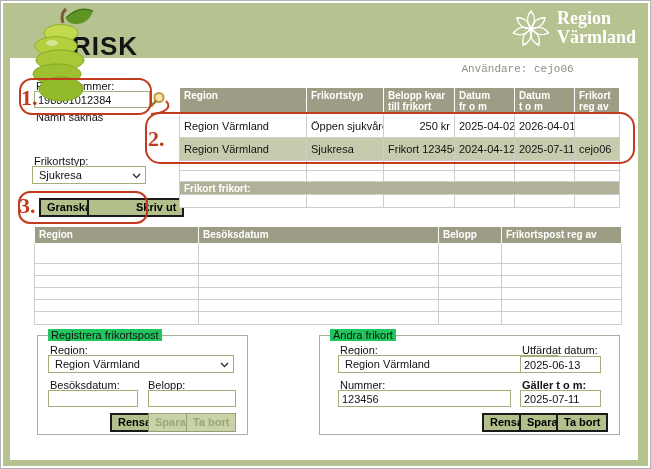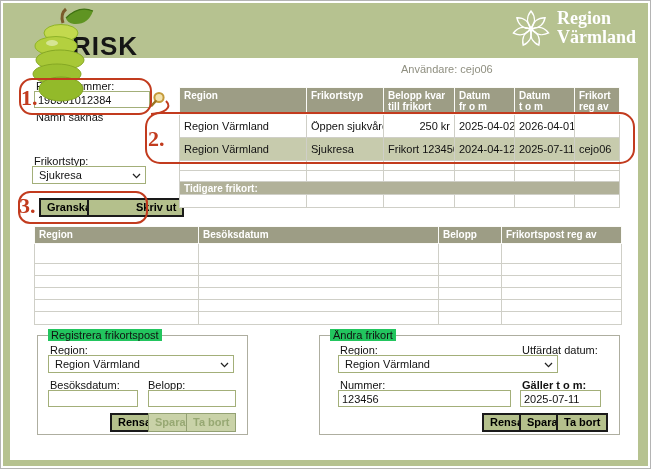--- a/index.html
+++ b/index.html
@@ -10,21 +10,21 @@
   }
   .abs{position:absolute;}
   #green-bg{position:absolute;left:2px;top:2px;right:2px;bottom:2px;background:#b6c290;}
   #card{position:absolute;left:9px;top:57px;width:628px;height:402px;background:#ffffff;}
 
   
   #frisk-text{position:absolute;left:54px;top:30px;font-size:26px;font-weight:bold;
     letter-spacing:1px;color:#151515;z-index:5;}
   #rv-text{position:absolute;left:556px;top:8px;color:#fff;font-family:"Liberation Serif",serif;
     font-weight:bold;font-size:18px;line-height:19px;z-index:5;}
-  #user-line{position:absolute;left:400px;top:62px;width:233px;text-align:left;color:#8f8f80;}
+  #user-line{position:absolute;left:400px;top:62px;width:233px;text-align:center;color:#8f8f80;font-family:Liberation Mono, monospace;}
 
   label,.lbl{font-size:11px;color:#111;}
   .tinput{
     position:absolute;height:15px;border:1px solid #a3af79;background:#fff;
     font-family:"Liberation Sans",sans-serif;font-size:11px;padding:0 3px;box-sizing:content-box;color:#111;
   }
   .fselect{
     position:absolute;height:18px;border:1px solid #a3af79;background:#fff;
     display:flex;align-items:center;padding:0 16px 0 6px;box-sizing:border-box;cursor:default;
   }
@@ -170,21 +170,21 @@
     </tr>
     <tr style="height:11px;">
       <td></td>
           <td></td>
           <td></td>
           <td></td>
           <td></td>
           <td></td>
     </tr>
     <tr class="band" style="height:13px;">
-      <td colspan="6">Tidigare frikort:</td>
+      <td colspan="6">Frikort frikort:</td>
     </tr>
     <tr style="height:13px;">
       <td></td>
           <td></td>
           <td></td>
           <td></td>
           <td></td>
           <td></td>
     </tr>
   </tbody>
@@ -264,20 +264,21 @@
   <div class="fs" style="left:318px;top:334px;width:299px;height:98px;">
     <div class="legend">Ändra frikort</div>
     <div class="abs lbl" style="left:20px;top:8px;">Region:</div>
     <div class="fselect" style="left:18px;top:19px;width:220px;">
       <span>Region Värmland</span>
       <svg class="chev" width="9" height="6" viewBox="0 0 9 6">
         <polyline points="1,1 4.5,4.6 8,1" stroke="#222" stroke-width="1.3" fill="none"></polyline>
       </svg>
     </div>
     <div class="abs lbl" style="left:202px;top:8px;">Utfärdat datum:</div>
+    <input class="tinput" style="left: 200px; top: 20px; width: 73px;" value="2025-06-13">
     <div class="abs lbl" style="left:20px;top:43px;">Nummer:</div>
     <input class="tinput" style="left: 18px; top: 54px; width: 165px;" value="123456">
     <div class="abs lbl" style="left:202px;top:43px;font-weight:bold;">Gäller t o m:</div>
     <input class="tinput" style="left: 200px; top: 54px; width: 73px;" value="2025-07-11">
     <button class="btn" style="left:162px;top:77px;">Rensa</button>
     <button class="btn" style="left:199px;top:77px;">Spara</button>
     <button class="btn" style="left:236px;top:77px;">Ta bort</button>
   </div>
 
   <svg id="ann-svg" width="651" height="469">

